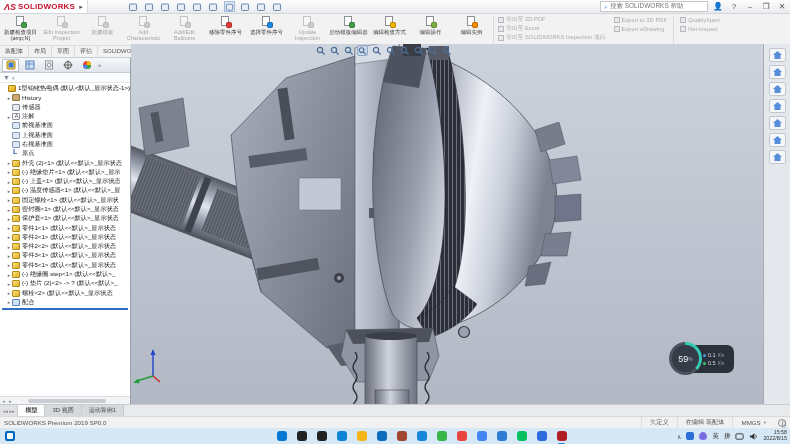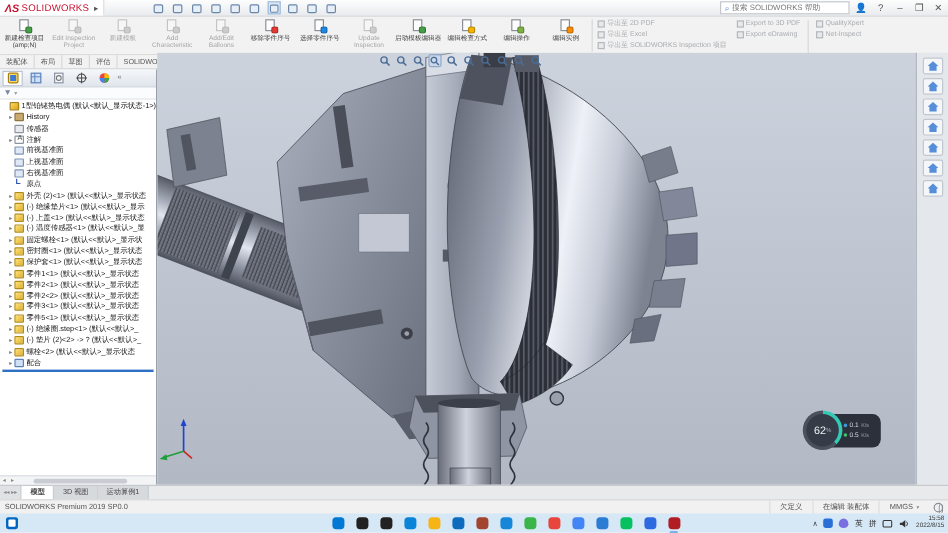--- a/index.html
+++ b/index.html
@@ -5,21 +5,21 @@
   * { margin:0; padding:0; box-sizing:border-box; }
   html,body { width:790px; height:444px; overflow:hidden; font-family:"Liberation Sans", sans-serif; }
   #screen { position:relative; width:790px; height:444px; background:#e9ebee; overflow:hidden; }
 
   
   #titlebar { position:absolute; left:0; top:0; width:790px; height:14px;
     background:linear-gradient(#fdfdfd,#e9ebee); border-bottom:1px solid #d4d6d9;
     display:flex; align-items:center; font-size:8px; color:#333; }
   #sw-logo { display:flex; align-items:center; gap:2px; padding:0 4px; height:100%; background:#fff; border-right:1px solid #ddd; }
   #sw-logo .ds { color:#c8102e; font-weight:bold; font-style:italic; font-size:9px; }
-  #sw-logo .word { color:#c8102e; font-weight:normal; font-size:8px; letter-spacing:.2px; }
+  #sw-logo .word { color:#c8102e; font-weight:bold; font-size:8px; letter-spacing:.2px; }
   #sw-logo .flyout { color:#555; font-size:7px; margin-left:2px; }
   #qat { display:flex; align-items:center; gap:5px; margin-left:40px; }
   .qicon { width:11px; height:11px; display:flex; align-items:center; justify-content:center; }
   .qicon svg { width:10px; height:10px; }
   .qicon.sel { background:#dce6f2; border:1px solid #9ebddd; }
   #doc-title { position:absolute; left:0; right:0; text-align:center; font-size:7.5px; color:#444; pointer-events:none; }
   #title-right { position:absolute; right:2px; top:1px; display:flex; align-items:center; gap:4px; }
   #help-search { display:flex; align-items:center; gap:2px; border:1px solid #c3c7cc; background:#fff; height:11px; padding:0 3px; font-size:6.5px; color:#777; width:108px; }
   #help-search .mag { color:#3a7bd5; font-size:7px; }
   .win-ctl { font-size:8px; color:#555; width:12px; text-align:center; }
@@ -570,21 +570,21 @@
             <span class="nm-unit">K/s</span>
         </div>
         <div class="nm-row">
           <span class="nm-dot" style="background:#3ec66e"></span>
           <span>0.5</span>
             <span class="nm-unit">K/s</span>
         </div>
       </div>
       <div id="nm-circle">
         <div id="nm-inner">
-          <span>62</span>
+          <span>59</span>
             <span class="pct">%</span>
         </div>
       </div>
     </div>
   </div>
 
   <div id="leftpanel">
     <div id="panel-tabs">
       <span class="ptab sel">
         <svg viewBox="0 0 10 10">

